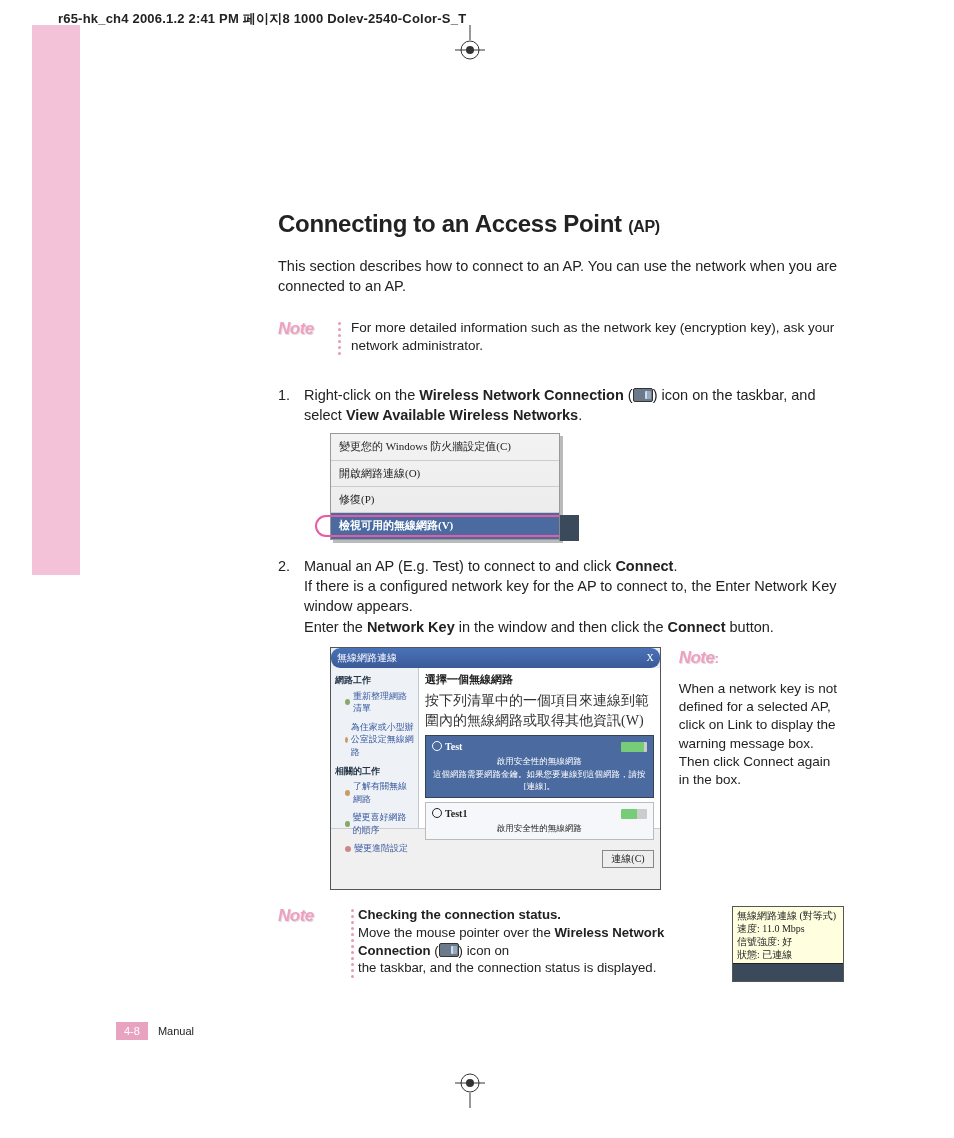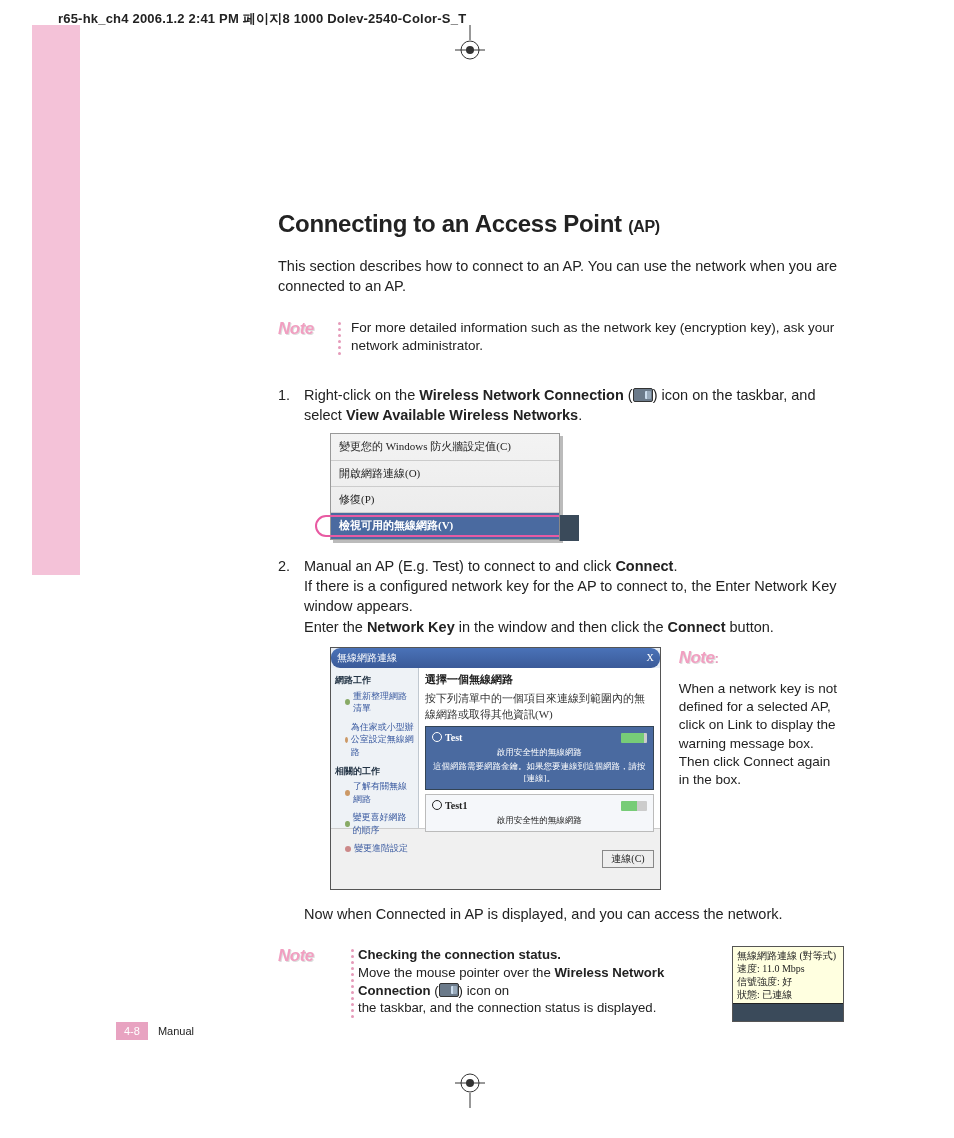--- a/index.html
+++ b/index.html
@@ -211,21 +211,21 @@
   .fig2 .side .lnk { color: #3a5aa0; margin: 3px 0 6px 10px; display:flex; gap:3px; align-items:center;}
   .fig2 .side .bullet { width:6px;height:6px;border-radius:50%;background:#8a6; }
   .fig2 .side .bullet.o { background:#c96; }
   .fig2 .side .bullet.r { background:#c88; }
   .fig2 .main {
     flex: 1;
     background: #fff;
     padding: 4px 6px;
   }
   .fig2 .main .mh { font-weight: bold; font-size: 11px; margin-bottom: 4px;}
-  .fig2 .main .msub { font-size: 11px; color:#333; margin-bottom:4px;}
+  .fig2 .main .msub { font-size: 14px; color:#333; margin-bottom:4px;}
   .fig2 .ap {
     border: 1px solid #bbb;
     margin-bottom: 4px;
     padding: 4px 6px;
     background: #f5f7fa;
     position: relative;
   }
   .fig2 .ap.sel { background:#4a6aa0; color:#fff; border-color:#345;}
   .fig2 .ap .sig {
     position:absolute; right:6px; top:6px;
@@ -398,21 +398,20 @@
 
         <div class="side-note">
           <span class="note-badge">Note</span><span class="dotsh">:</span>
           <div style="height:10px"></div>
           <div>When a network key is not defined for a selected AP, click on Link to display the warning message box. Then click Connect again in the box.</div>
         </div>
       </div>
     </li>
   </ol>
 
-  <p class="after-fig">Now when Connected in AP is displayed, and you can access the network.</p>
 
   <div class="note3">
     <div class="col1">
       <span class="note-badge">Note</span>
     </div>
     <div class="dots">
         <span></span>
         <span></span>
         <span></span>
         <span></span>

